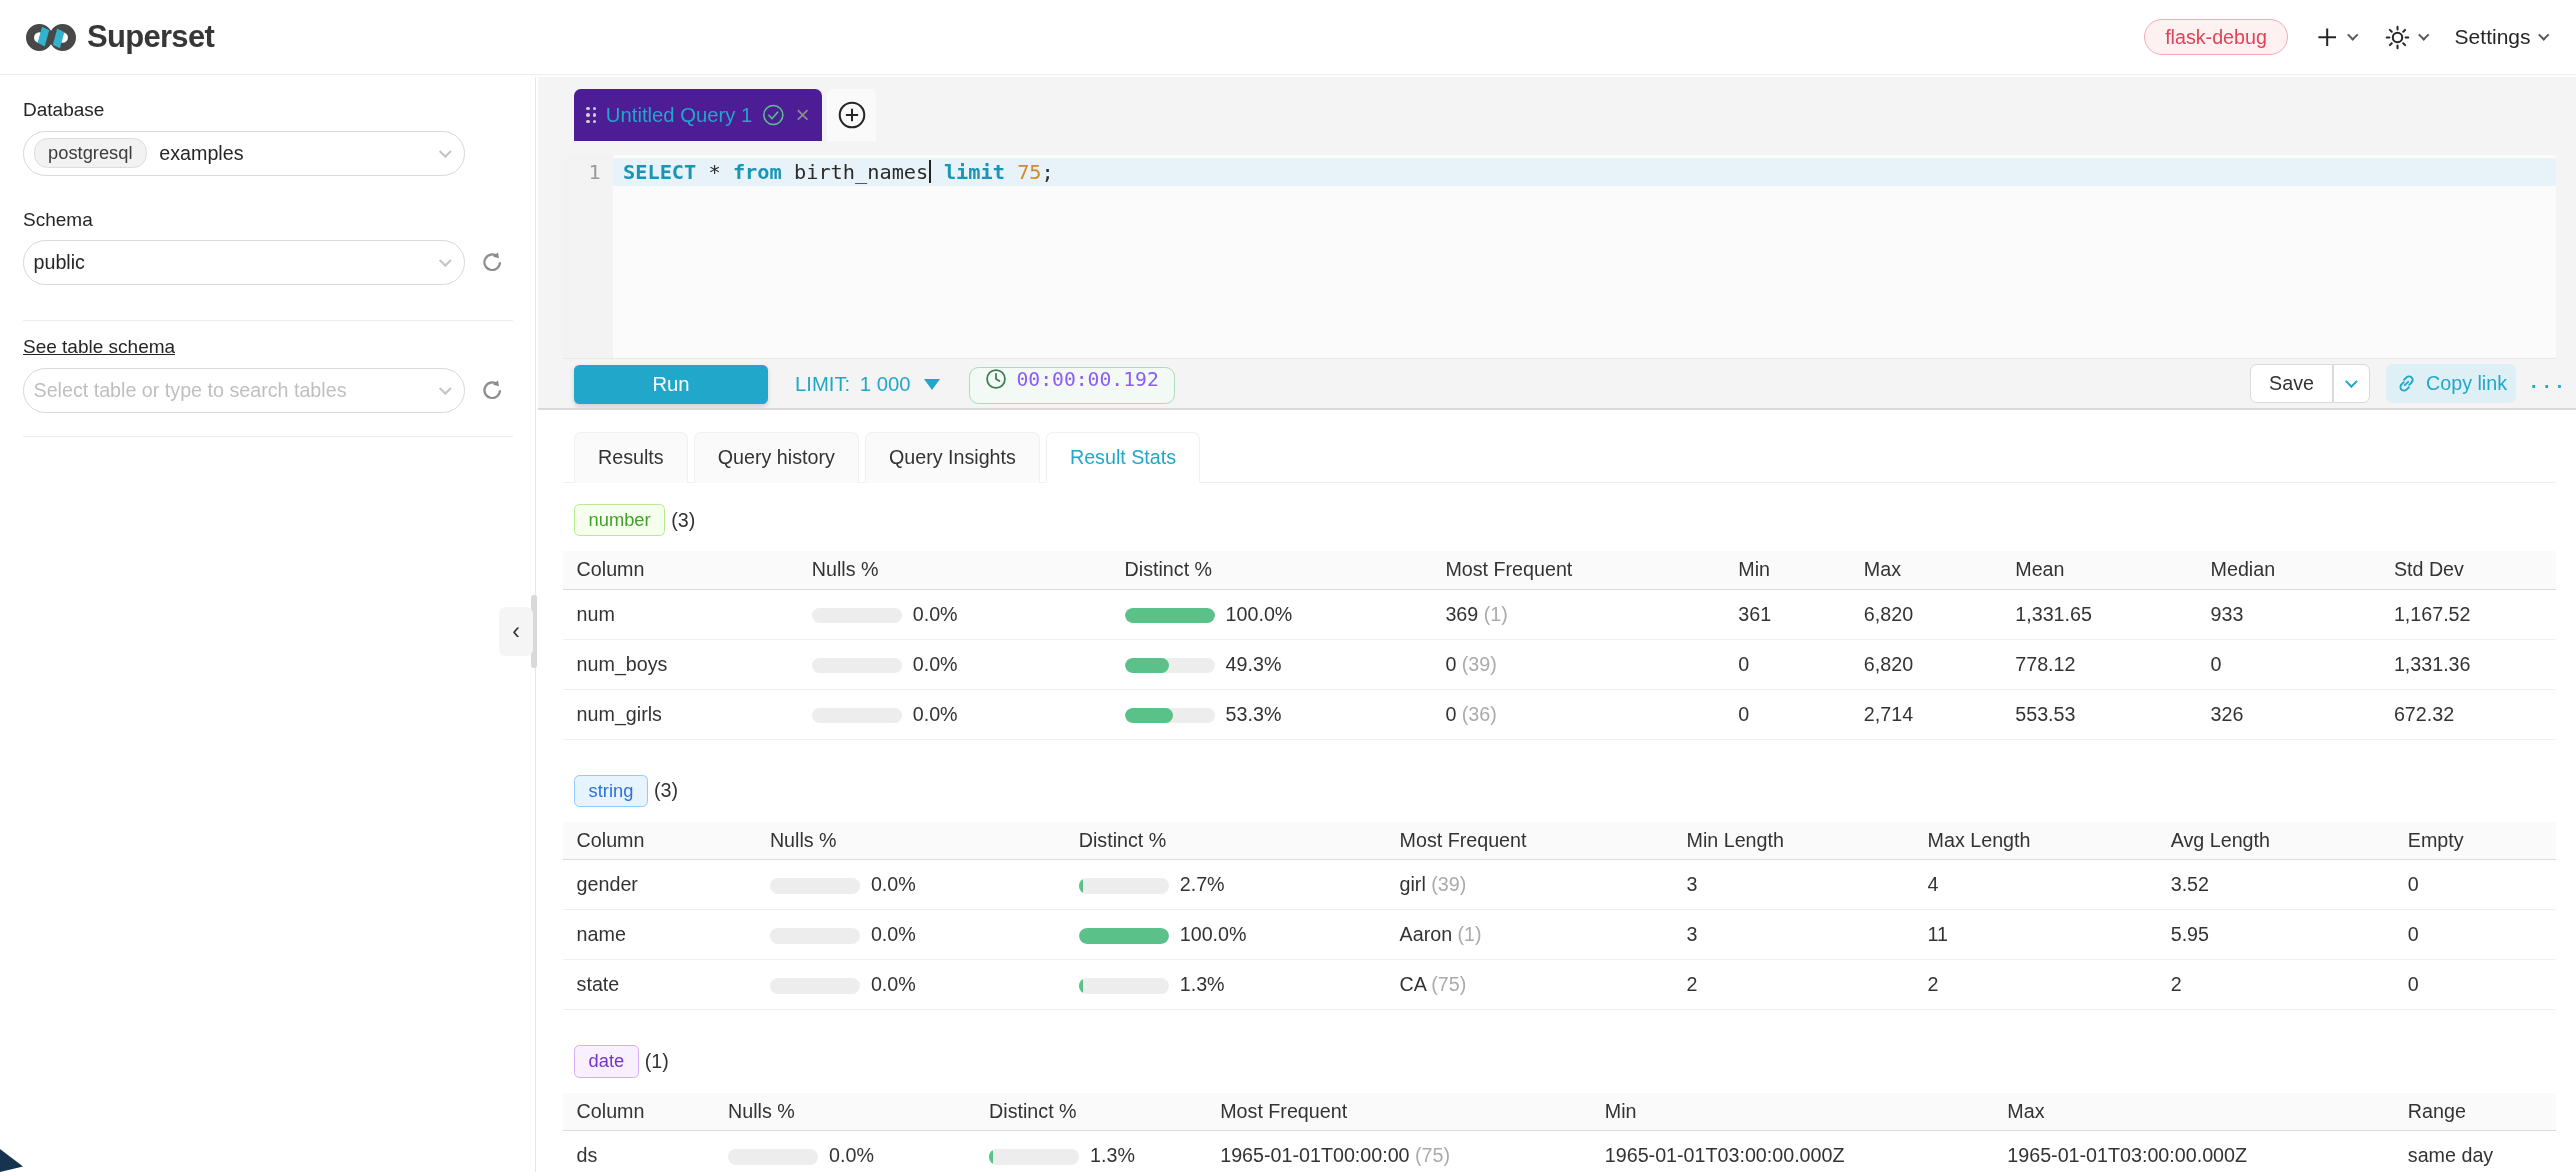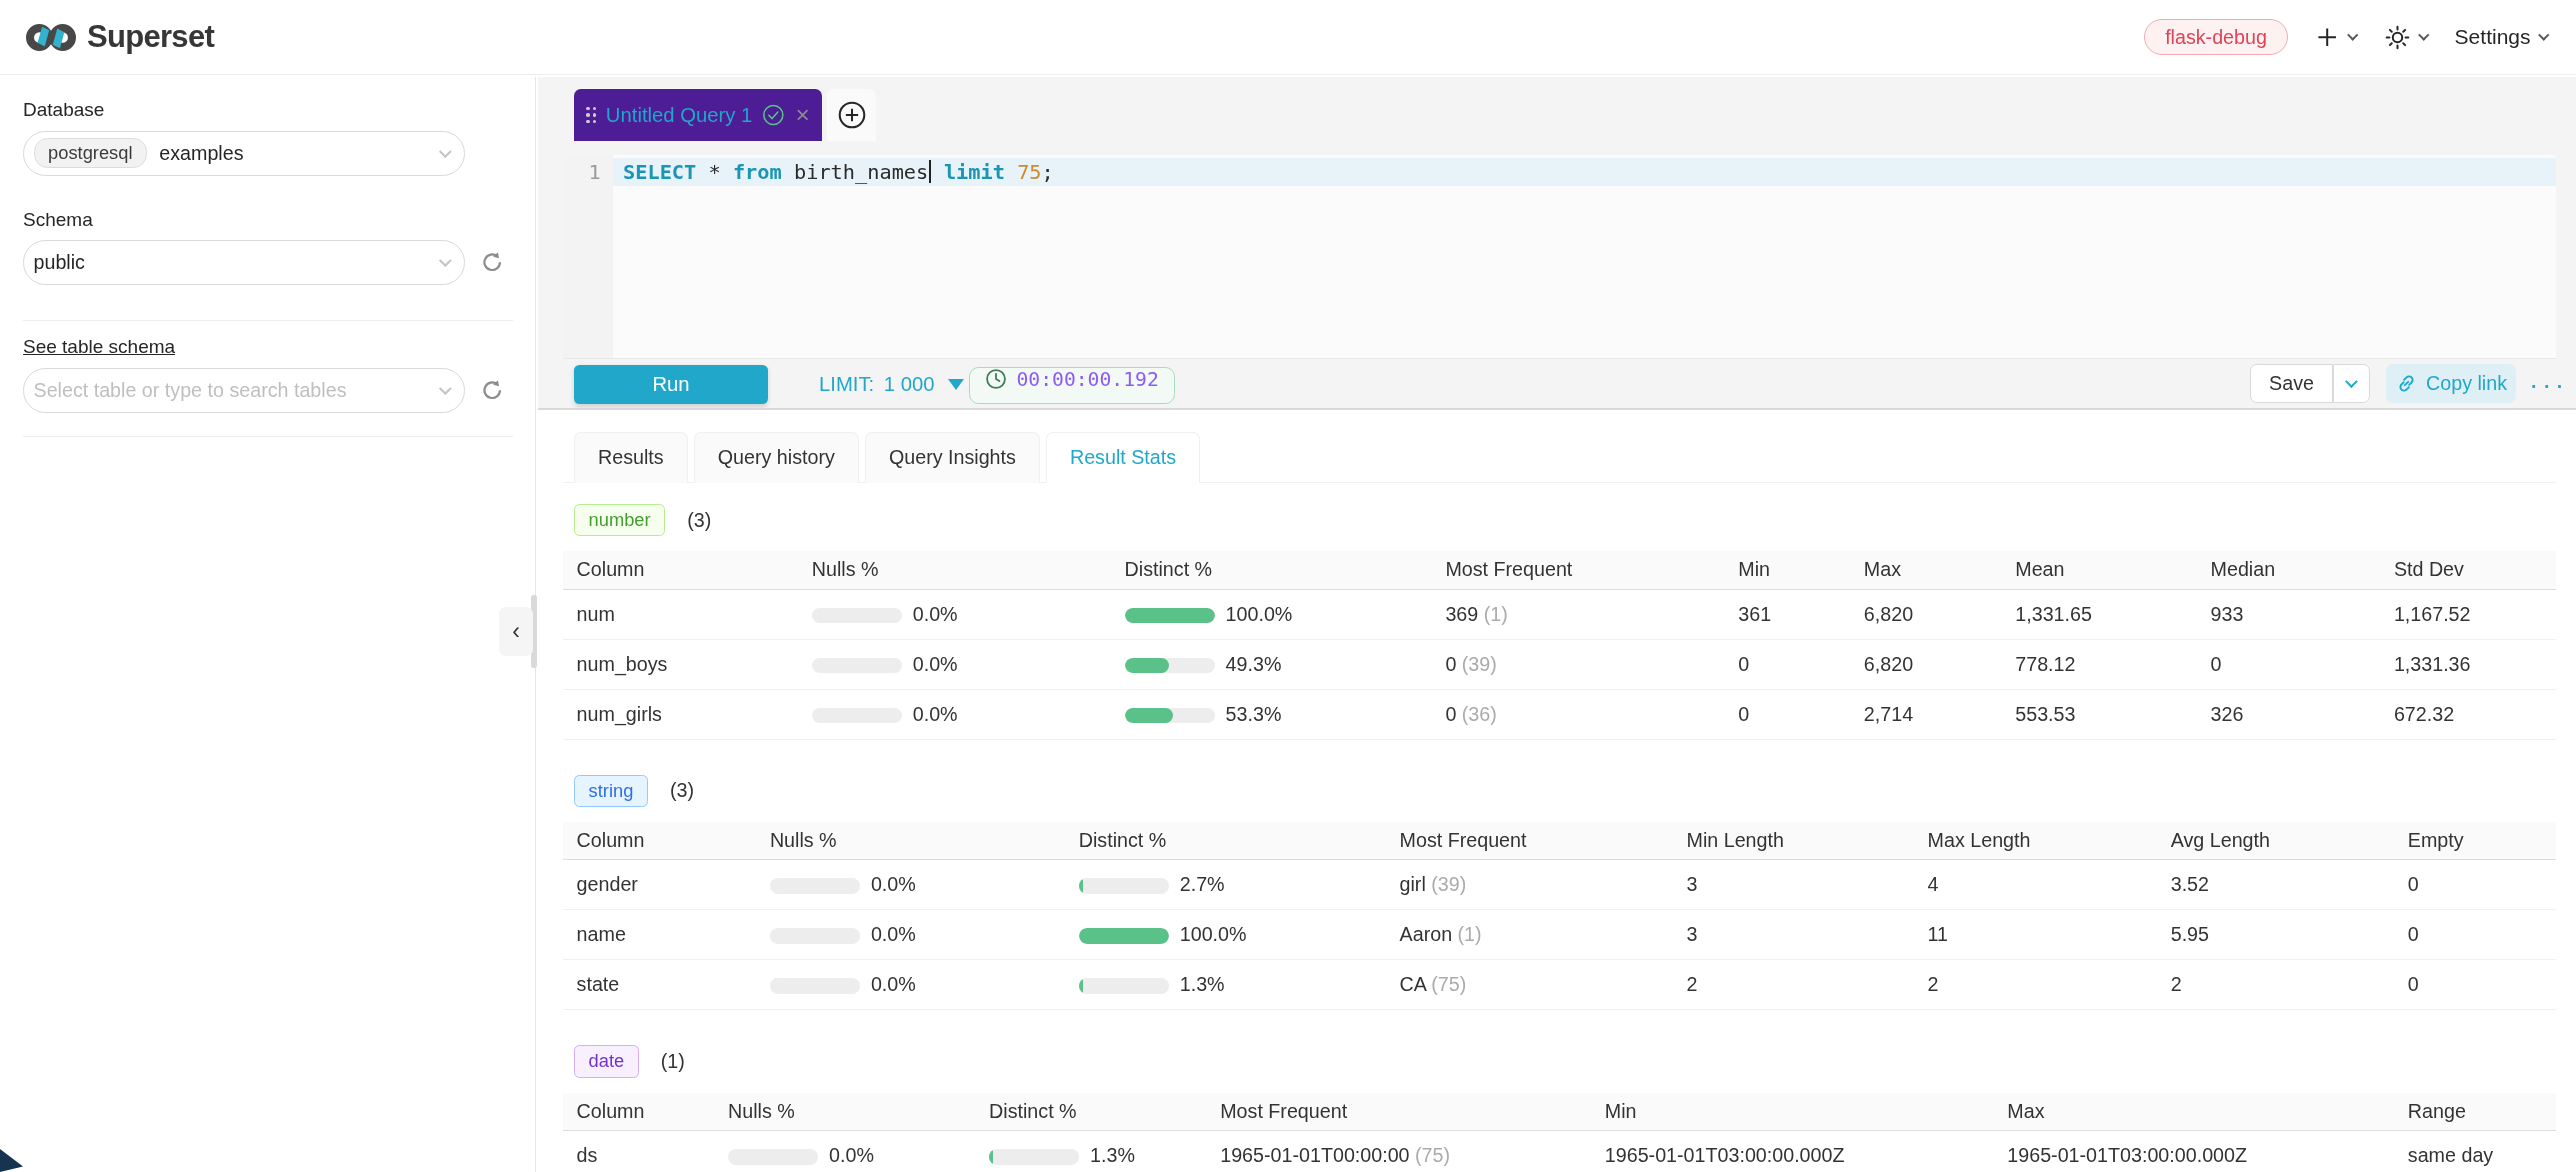--- a/index.html
+++ b/index.html
@@ -70,21 +70,21 @@
   .tok-keyword { color:#1b95b5; font-weight:bold; }
   .tok-number { color:#cf8a2e; }
   .tok-cursor { width:2px; height:23px; background:#222; display:inline-block; margin:0 0.7px; }
 
   
   .toolbar { position:absolute; left:563px; top:358px; width:1993px; height:50px; background:#f4f4f4;
     border-top:1.4px solid #e8e8e8; }
   .run-btn { position:absolute; left:11px; top:6.1px; width:194px; height:39px; background:#20a7c9;
     border:none; border-radius:5.4px; color:#fff; font-size:20.3px; font-family:inherit;
     box-shadow:0 2.7px 5.4px rgba(0,0,0,0.14); cursor:pointer; }
-  .limit { position:absolute; left:256px; top:0; height:50px; display:flex; align-items:center; gap:9.5px;
+  .limit { position:absolute; left:232px; top:0; height:50px; display:flex; align-items:center; gap:9.5px;
     color:#20a7c9; font-size:20.3px; cursor:pointer; }
   .limit .tri { width:0; height:0; border-left:8.8px solid transparent; border-right:8.8px solid transparent;
     border-top:11.5px solid #20a7c9; margin-left:4.1px; }
   .timer { position:absolute; left:406px; top:7.5px; height:37px; background:#f3faf6;
     border:1.4px solid #abdabd; border-radius:9.5px; display:flex; align-items:flex-start; gap:9.5px; padding:0 15px;
     font-family:"DejaVu Sans Mono", monospace; font-size:19.7px; color:#8b5cf6; }
   .save-group { position:absolute; left:1687px; top:5.4px; height:39px; display:flex; cursor:pointer; }
   .save-main { width:83px; background:#fff; border:1.4px solid #d9d9d9; border-right:0.7px solid #d9d9d9;
     border-radius:6.8px 0 0 6.8px; display:flex; align-items:center; justify-content:center; font-size:19.7px; color:#333; }
   .save-caret { width:37px; background:#fff; border:1.4px solid #d9d9d9; border-left:0.7px solid #d9d9d9;
@@ -104,21 +104,21 @@
   
   .south { position:absolute; left:538px; top:410px; right:0; bottom:0; background:#fff; }
   .result-tabs { position:absolute; left:25px; top:22.4px; right:20.3px; display:flex; gap:6.1px;
     border-bottom:1.4px solid #f0f0f0; padding-left:11px; }
   .rtab { height:51px; line-height:48px; padding:0 23px; background:#fafafa; border:1.4px solid #f0f0f0;
     border-bottom:none; border-radius:6.8px 6.8px 0 0; font-size:19.7px; color:#333; margin-bottom:-1.4px;
     cursor:pointer; white-space:nowrap; }
   .rtab.active { background:#fff; color:#20a7c9; border-bottom:1.4px solid #fff; }
 
   .stats { position:absolute; left:25px; top:75px; right:20.3px; }
-  .section-head { display:flex; align-items:center; gap:22px; margin-left:11px; }
+  .section-head { display:flex; align-items:center; gap:6px; margin-left:11px; }
   .mt-first { margin-top:19px; } .mt-rest { margin-top:35px; }
   .tag { padding:4.1px 13.6px; border-radius:5.4px; font-size:18.3px; border:1.4px solid; }
   .tag-green  { color:#429e2d; background:#f6ffed; border-color:#b7eb8f; }
   .tag-blue   { color:#2f6fe4; background:#e6f4ff; border-color:#91caff; }
   .tag-purple { color:#7434c9; background:#f9f0ff; border-color:#d3adf7; }
   .count { font-size:19.7px; color:#333; }
 
   table.stats-table { width:100%; border-collapse:collapse; table-layout:fixed; margin-top:15px; }
   .stats-table th { background:#fafafa; text-align:left; font-weight:500; font-size:19.7px; color:#333;
     height:38px; padding:0 5.4px 0 13.6px; border-bottom:1.4px solid #dcdcdc; white-space:nowrap; overflow:hidden; }

